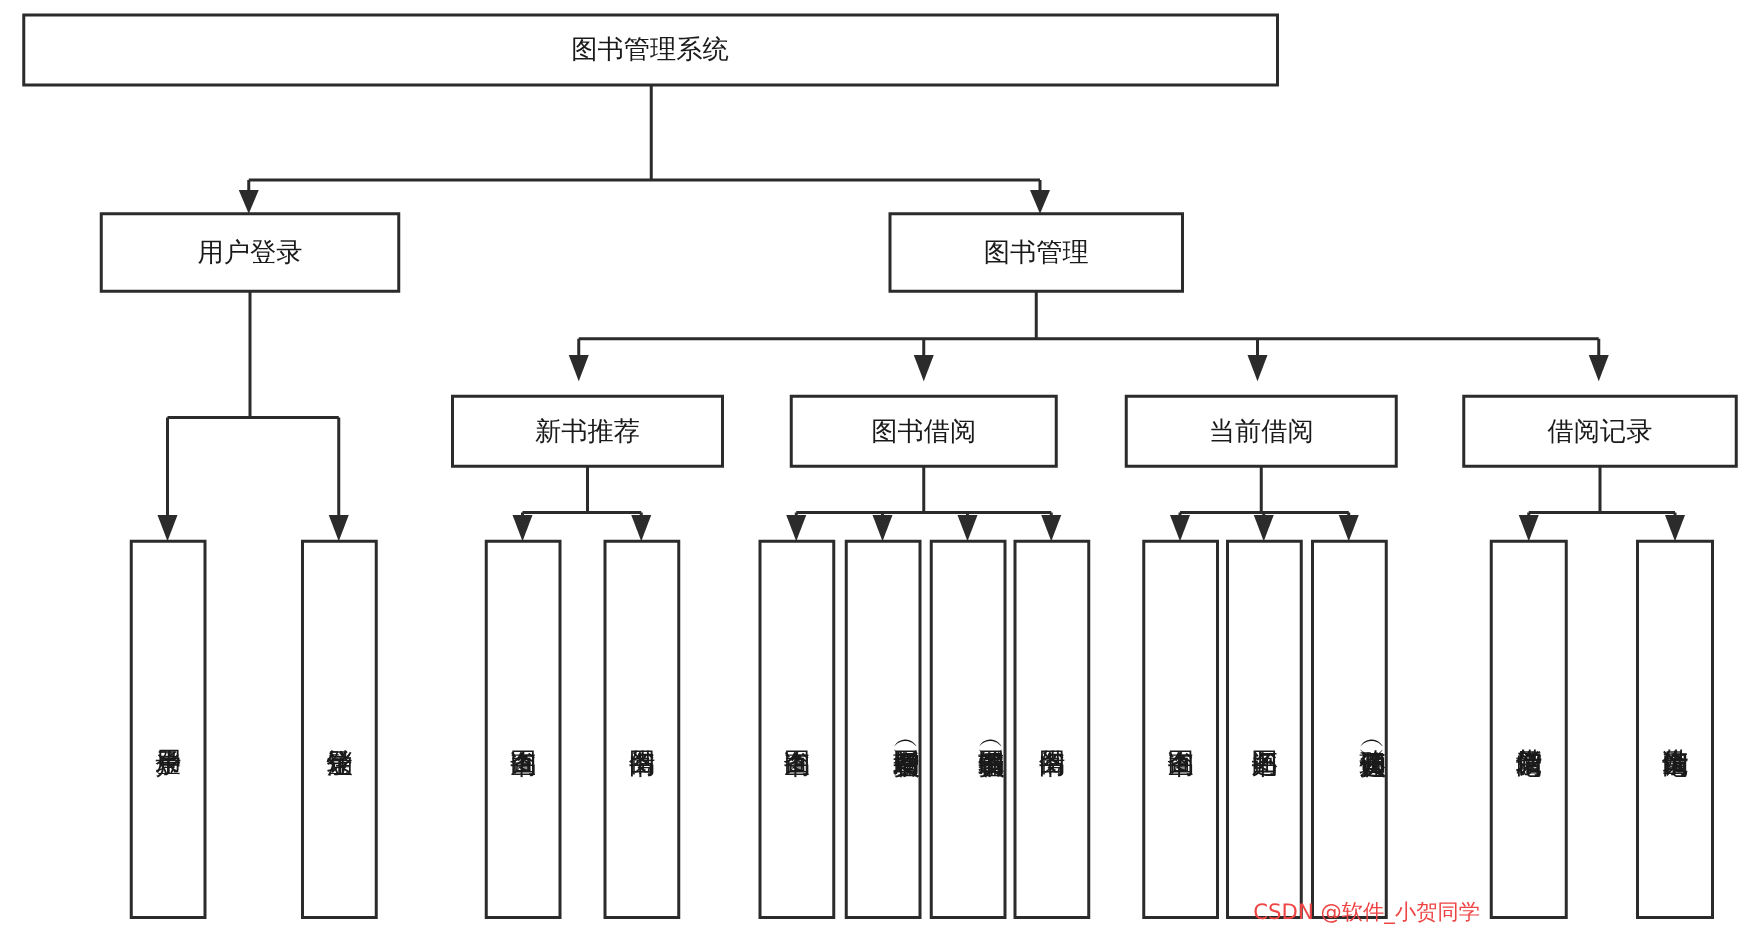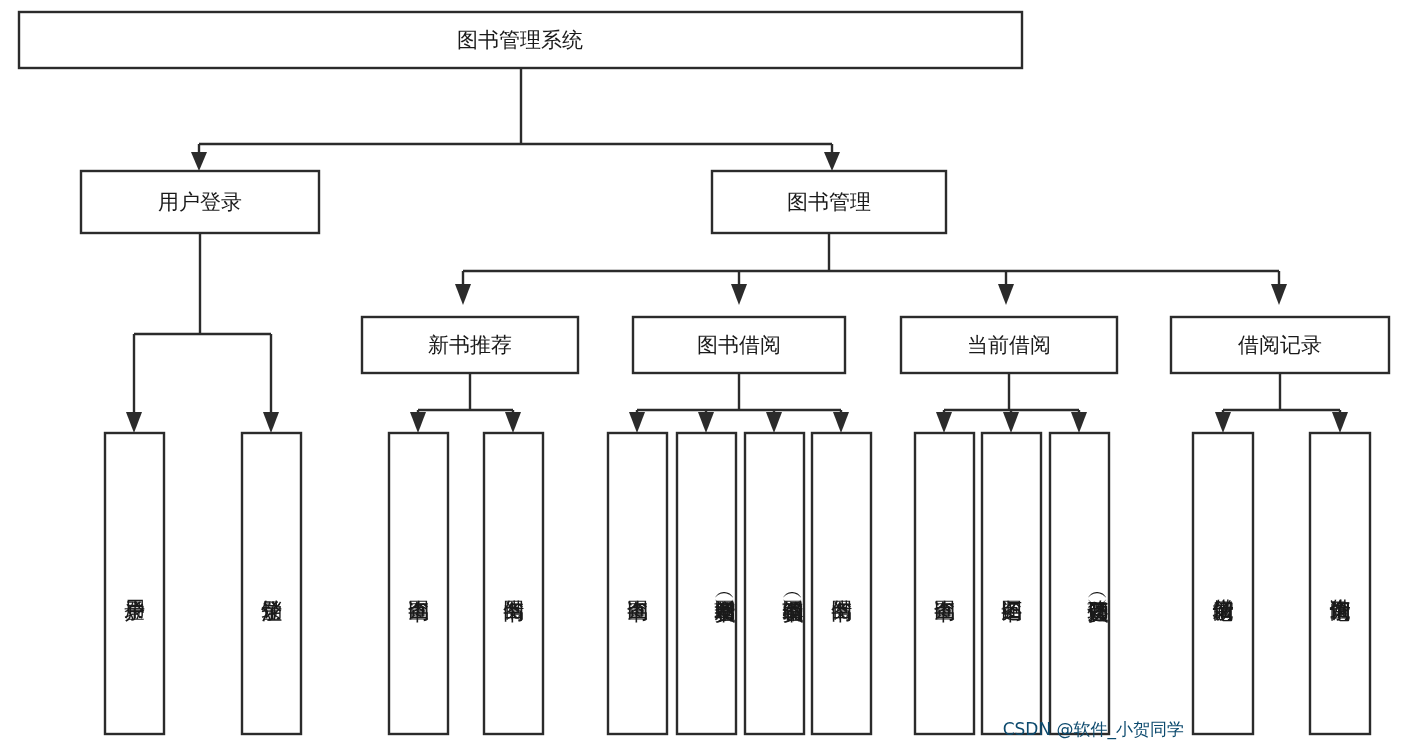--- a/index.html
+++ b/index.html
@@ -61,21 +61,21 @@
     white-space: nowrap;
     letter-spacing: 0.02em;
     pointer-events: none;
   }
   .watermark {
     position: absolute;
     right: 8px;
     bottom: 6px;
     font-family: "DejaVu Sans", "Liberation Sans", sans-serif;
     font-size: 17px;
-    color: #0c4a6e;
+    color: #ef4444;
     white-space: nowrap;
   }
 </style>
 </head>
 <body>
 
 <div id="diagram-root">
 
   <svg id="tree-svg" viewBox="0 0 1405 747">
 

